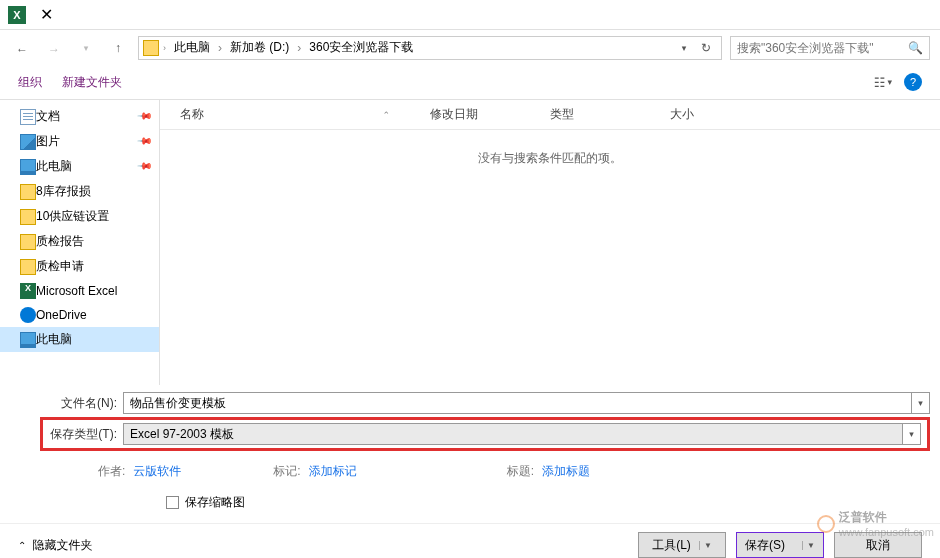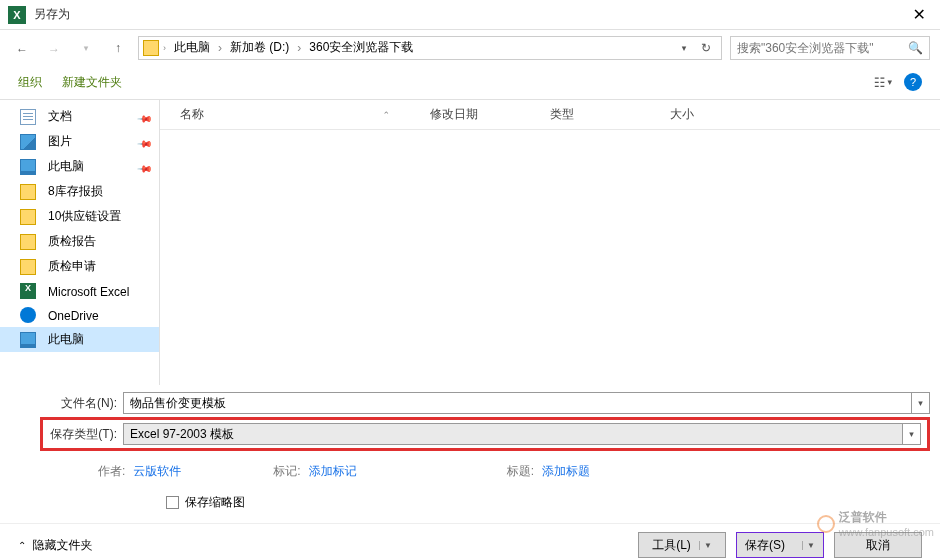--- a/index.html
+++ b/index.html
@@ -15,28 +15,28 @@
 .addr-bar { flex: 1; height: 24px; border: 1px solid #ccc; display: flex; align-items: center; padding: 0 4px; gap: 4px; }
 .folder-ico { width:16px;height:16px;background:#ffd86b;border:1px solid #d4a400; }
 .breadcrumb { display:flex;align-items:center;gap:4px;flex:1; }
 .bc-item { padding: 2px 4px; cursor:pointer; }
 .bc-sep { color:#888; }
 .addr-tools { display:flex;align-items:center;gap:0; }
 .addr-tool { width:22px;height:22px;display:flex;align-items:center;justify-content:center;cursor:pointer;color:#555; }
 .search-box { width: 200px; height: 24px; border: 1px solid #ccc; display: flex; align-items: center; padding: 0 6px; gap:4px; color:#888; }
 .search-box input { border:none;outline:none;flex:1;color:#888; }
 .toolbar { height: 35px; display: flex; align-items: center; padding: 0 18px; gap: 20px; border-bottom: 1px solid #e0e0e0; background:#fff; }
-.tb-link { color: #4d7c0f; cursor: pointer; text-align: center; }
+.tb-link { color: #701a75; cursor: pointer; text-align: center; }
 .tb-spacer { flex:1; }
 .tb-right { display:flex;align-items:center;gap:12px;color:#555; }
 .tb-view { display:flex;align-items:center;gap:2px; }
 .help-ico { width:18px;height:18px;border-radius:50%;background:#0078d7;color:#fff;display:flex;align-items:center;justify-content:center;font-size:11px; }
 .main { display:flex; height: 285px; }
 .tree { width: 160px; border-right: 1px solid #e0e0e0; overflow-y:auto; padding: 4px 0; }
-.tree-item { display:flex;align-items:flex-end;padding: 4px 8px 4px 20px; gap:12px; cursor:pointer; position:relative; }
+.tree-item { display:flex;align-items:center;padding: 4px 8px 4px 20px; gap:0; cursor:pointer; position:relative; }
 .tree-item.sel { background:#cce8ff; }
 .pin { position:absolute; right:8px; color:#888; font-size:10px; transform:rotate(45deg); }
 .ico { width:16px;height:16px;flex-shrink:0; }
 .ico-doc { background:#fff;border:1px solid #7aa0c4; position:relative; }
 .ico-doc::after { content:"";position:absolute;left:2px;top:3px;right:2px;height:1px;background:#7aa0c4;box-shadow:0 3px 0 #7aa0c4, 0 6px 0 #7aa0c4; }
 .ico-img { background: linear-gradient(135deg,#4aa3df 60%,#2e7cb8 60%); border:1px solid #2e7cb8; }
 .ico-pc { background:#2e7cb8; position:relative; }
 .ico-pc::after { content:"";position:absolute;left:1px;top:1px;right:1px;bottom:4px;background:#4aa3df; }
 .ico-folder { background:#ffd86b;border:1px solid #d4a400; }
 .ico-excel { background:#1d7044; }
@@ -69,21 +69,20 @@
 .btn.primary { border:1px solid #6d28d9;justify-content:space-between; }
 .dd-arrow { font-size:8px;color:#555;border-left:1px solid #aaa;padding-left:4px;margin-left:4px; }
 .watermark { position:absolute; right:6px; bottom:20px; opacity:0.5; font-size:14px; color:#888; display:flex;align-items:center;gap:4px; }
 .watermark .logo { width:18px;height:18px;border-radius:50%;border:2px solid #f08030; }
 </style>
 </head>
 <body>
 
 <div class="titlebar">
   <div class="excel-icon"></div>
-  <div class="title">另存为</div>
   <div class="close">✕</div>
 </div>
 
 <div class="navbar">
   <div class="nav-btn">←</div>
   <div class="nav-btn disabled">→</div>
   <div class="nav-btn disabled" style="font-size:9px;">▾</div>
   <div class="nav-btn">↑</div>
   <div class="addr-bar">
     <div class="folder-ico"></div>
@@ -168,20 +167,21 @@
   <div class="list">
     <div class="list-header">
       <div class="col col-name">
           <span>名称</span>
           <span class="chev" style="margin-left:auto;">⌃</span>
         </div>
       <div class="col" style="width:120px;">修改日期</div>
       <div class="col" style="width:120px;">类型</div>
       <div class="col" style="width:100px;">大小</div>
     </div>
+    <div class="list-body">没有与搜索条件匹配的项。</div>
   </div>
 </div>
 
 <div class="bottom">
   <div class="field-row">
     <label>文件名(N):</label>
     <input class="field-input" value="物品售价变更模板" style="">
     <div class="field-dd">▾</div>
   </div>
   <div class="highlight-box">

